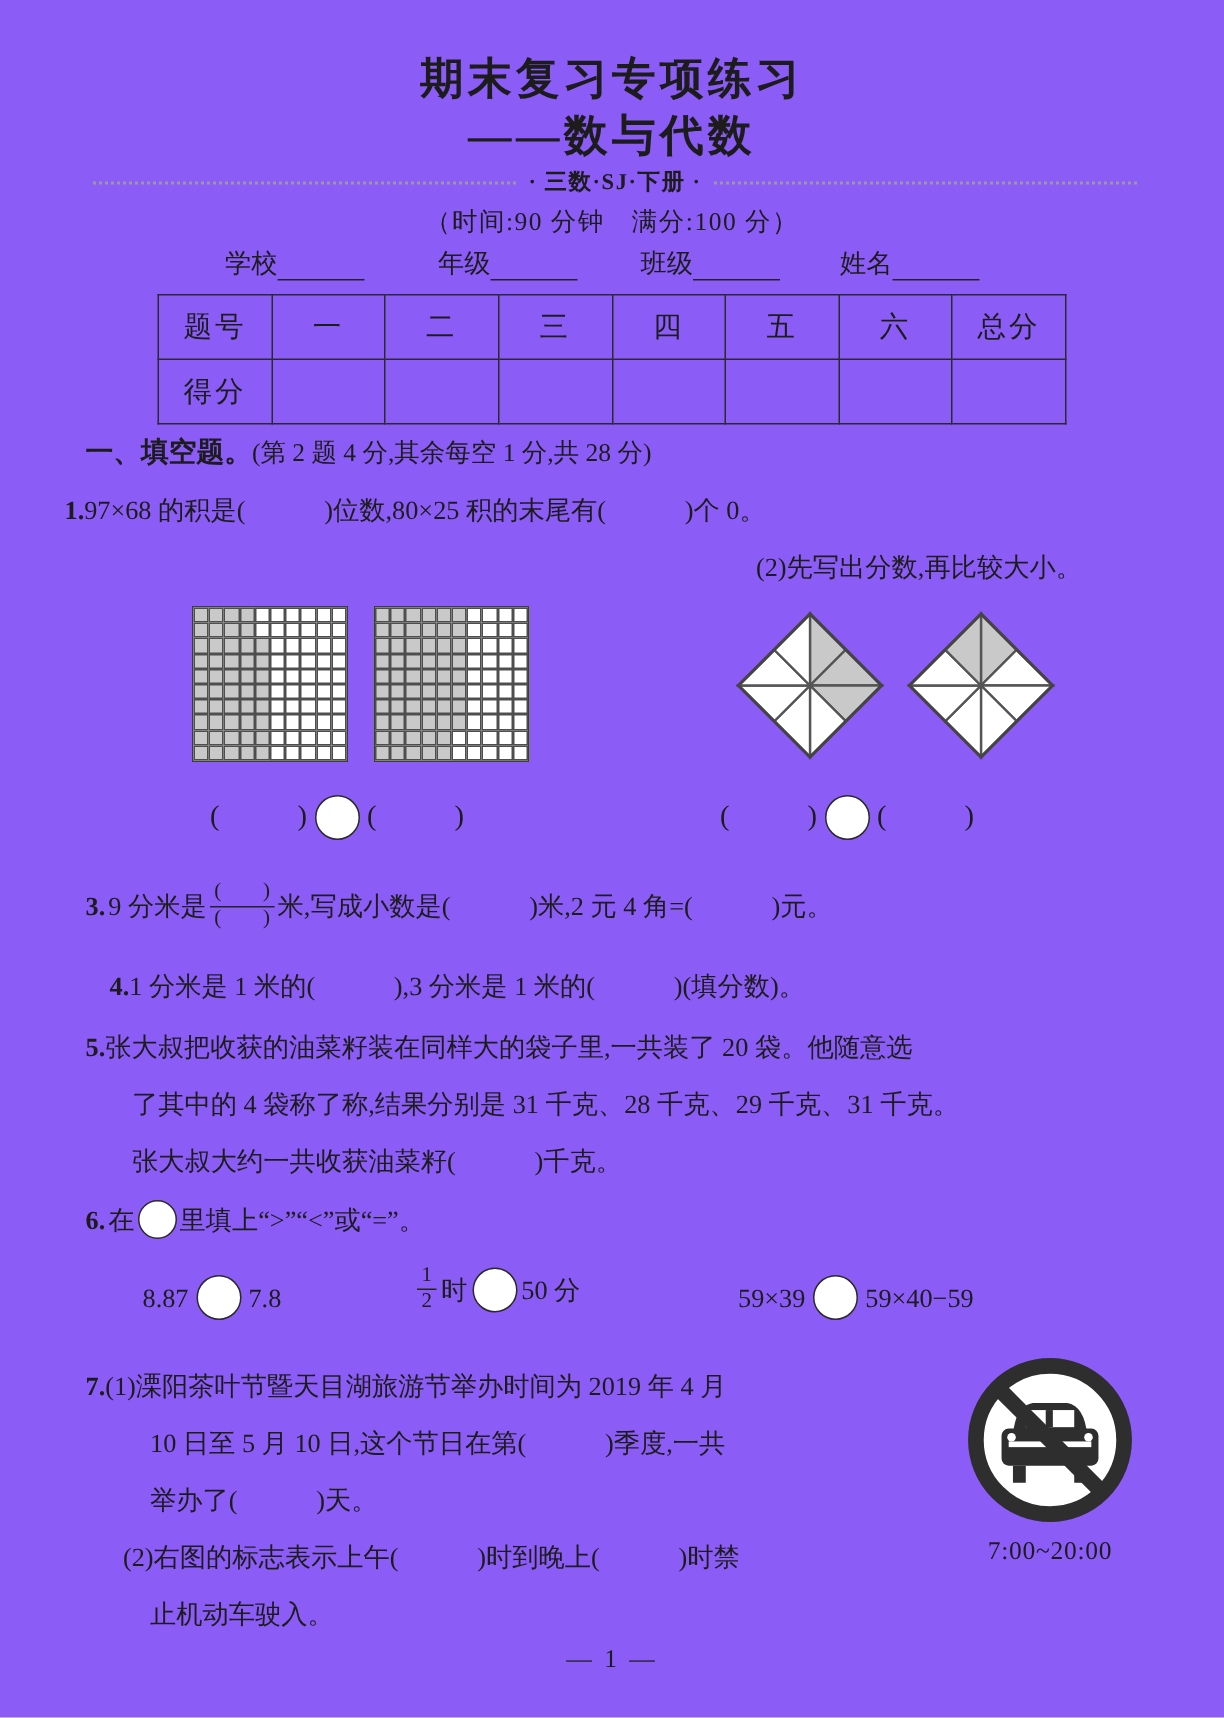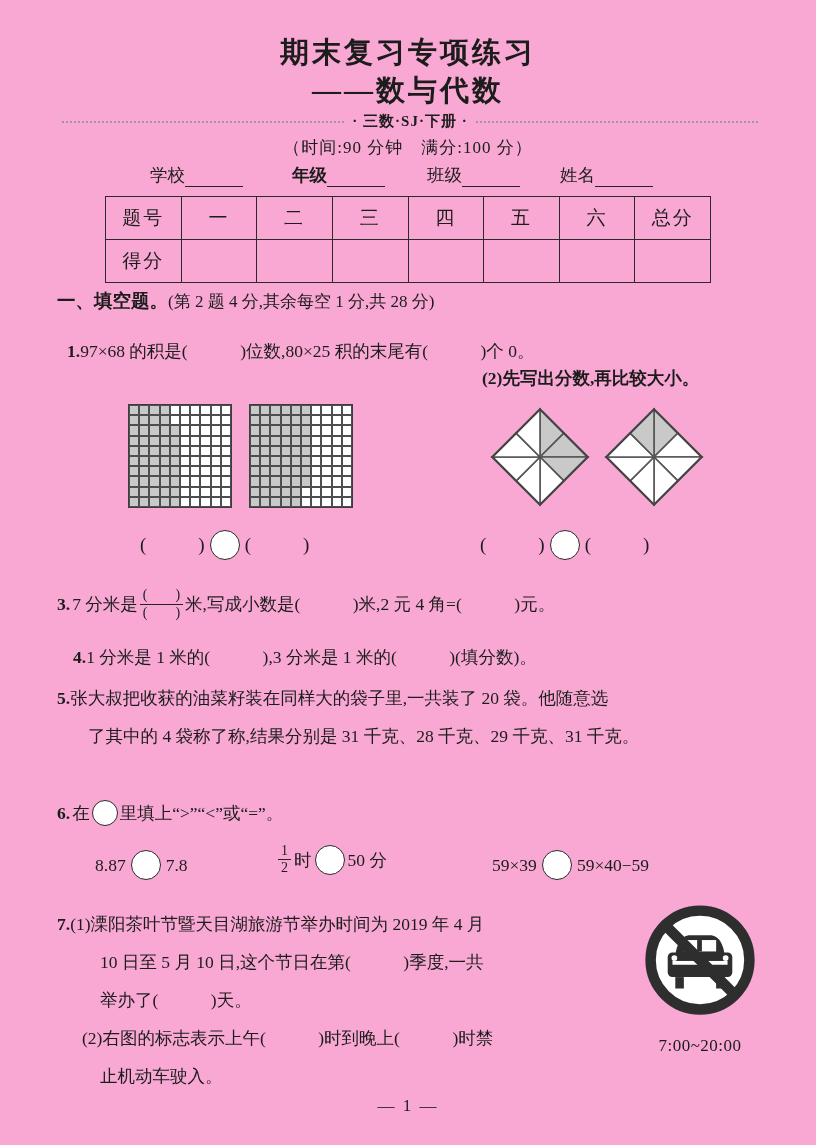--- a/index.html
+++ b/index.html
@@ -1,16 +1,16 @@
 <!DOCTYPE html>
 <html><head>
 <meta charset="utf-8">
 <style>
   html,body{margin:0;padding:0;background:#f2f2f2;}
-  .page{position:relative;width:816px;height:1145px;background:#f9a8d4;margin:0 auto;
+  .page{position:relative;width:816px;height:1145px;background:#8b5cf6;margin:0 auto;
         font-family:"Liberation Serif","DejaVu Serif",serif;color:#1c1c1c;font-size:17.5px;overflow:hidden;}
   .abs{position:absolute;}
   .center{left:0;right:0;text-align:center;}
   .title{font-weight:bold;font-size:29px;letter-spacing:3px;}
   .sep{display:flex;align-items:center;left:62px;right:58px;}
   .sep .dots{flex:1;height:0;border-top:2px dotted #9a9a9a;}
   .sep .lbl{font-weight:bold;font-size:15px;padding:0 8px;letter-spacing:1px;white-space:nowrap;}
   .meta{font-size:17px;letter-spacing:1px;}
   .field{display:inline-flex;align-items:flex-end;}
   .blank{display:inline-block;width:58px;border-bottom:1.3px solid #222;height:1.05em;}
@@ -27,21 +27,21 @@
   .pgroup{white-space:nowrap;font-size:19px;}
   .pgap{display:inline-block;width:52px;}
   .circle{display:inline-block;width:30px;height:30px;border:1.6px solid #2a2a2a;border-radius:50%;
           vertical-align:middle;background:#fff;box-sizing:border-box;}
   .circle.small{width:26px;height:26px;}
   .flexrow{display:flex;align-items:center;gap:5px;}
   .frac{display:inline-flex;flex-direction:column;align-items:center;line-height:1.15;vertical-align:middle;}
   .frac .top{border-bottom:1.3px solid #222;padding:0 3px;}
   .frac.small{font-size:14px;}
   .sign-wrap{width:120px;text-align:center;}
-  .sign-caption{font-size:17px;margin-top:14px;letter-spacing:0.5px;}
+  .sign-caption{font-size:17px;margin-top:2px;letter-spacing:0.5px;}
   .pagenum{font-size:17px;letter-spacing:2px;}
 </style>
 </head>
 <body>
 
 <div class="page">
 
   <div class="abs center title" style="top:33px;">期末复习专项练习</div>
   <div class="abs center title" style="top:71px;">——数与代数</div>
 
@@ -50,21 +50,21 @@
     <span class="lbl">·  三数·SJ·下册  ·</span>
     <span class="dots"></span>
   </div>
 
   <div class="abs center meta" style="top:136px;">（时间:90 分钟　满分:100 分）</div>
 
   <div class="abs field" style="left:150px;top:163px;">
     <span>学校</span>
       <span class="blank"></span>
   </div>
-  <div class="abs field" style="left:292px;top:163px;font-weight:bold;">
+  <div class="abs field" style="left:292px;top:163px;">
     <span>年级</span>
       <span class="blank"></span>
   </div>
   <div class="abs field" style="left:427px;top:163px;">
     <span>班级</span>
       <span class="blank"></span>
   </div>
   <div class="abs field" style="left:560px;top:163px;">
     <span>姓名</span>
       <span class="blank"></span>
@@ -92,25 +92,25 @@
       <td></td>
       <td></td>
     </tr>
   </tbody>
     </table>
 
   <div class="abs qline" style="left:57px;top:288px;">
     <span class="sec-title">一、填空题。</span><span class="sec-note">(第 2 题 4 分,其余每空 1 分,共 28 分)</span>
   </div>
 
-  <div class="abs qline" style="left:67px;top:328px;margin-top:11px;">
+  <div class="abs qline" style="left:43px;top:328px;">
     <span class="qnum">1.</span><span>97×68 的积是(　　　)位数,80×25 积的末尾有(　　　)个 0。</span>
   </div>
 
-  <div class="abs qline" style="left:482px;top:366px;font-weight:bold;">
+  <div class="abs qline" style="left:504px;top:366px;">
     <span>(2)先写出分数,再比较大小。</span>
   </div>
 
   <div id="grid1" class="grid abs" style="left:128px;top:404px;">
       <div class="cell shaded"></div>
       <div class="cell shaded"></div>
       <div class="cell shaded"></div>
       <div class="cell shaded"></div>
       <div class="cell"></div>
       <div class="cell"></div>
@@ -342,36 +342,37 @@
   </div>
 
   <div class="abs flexrow" style="left:480px;top:530px;">
     <span class="pgroup"><span>(</span><span class="pgap"></span><span>)</span></span>
     <span class="circle"></span>
     <span class="pgroup"><span>(</span><span class="pgap"></span><span>)</span></span>
   </div>
 
   <div class="abs flexrow" style="left:57px;top:580px;height:48px;gap:2px;">
     <span class="qnum">3.</span>
-    <span>7 分米是</span>
+    <span>9 分米是</span>
     <span class="frac small">
       <span class="top">(　　)</span>
       <span>(　　)</span>
     </span>
     <span>米,写成小数是(　　　)米,2 元 4 角=(　　　)元。</span>
   </div>
 
   <div class="abs qline" style="left:57px;top:645px;margin-left:16px;">
     <span class="qnum">4.</span><span>1 分米是 1 米的(　　　),3 分米是 1 米的(　　　)(填分数)。</span>
   </div>
 
   <div class="abs qline" style="left:57px;top:686px;">
     <span class="qnum">5.</span><span>张大叔把收获的油菜籽装在同样大的袋子里,一共装了 20 袋。他随意选</span>
   </div>
   <div class="abs qline" style="left:88px;top:724px;">了其中的 4 袋称了称,结果分别是 31 千克、28 千克、29 千克、31 千克。</div>
+  <div class="abs qline" style="left:88px;top:762px;">张大叔大约一共收获油菜籽(　　　)千克。</div>
 
   <div class="abs flexrow" style="left:57px;top:800px;gap:2px;">
     <span class="qnum">6.</span>
     <span>在</span>
     <span class="circle small"></span>
     <span>里填上“&gt;”“&lt;”或“=”。</span>
   </div>
 
   <div class="abs flexrow" style="left:95px;top:850px;text-align:right;">
     <span>8.87</span>

